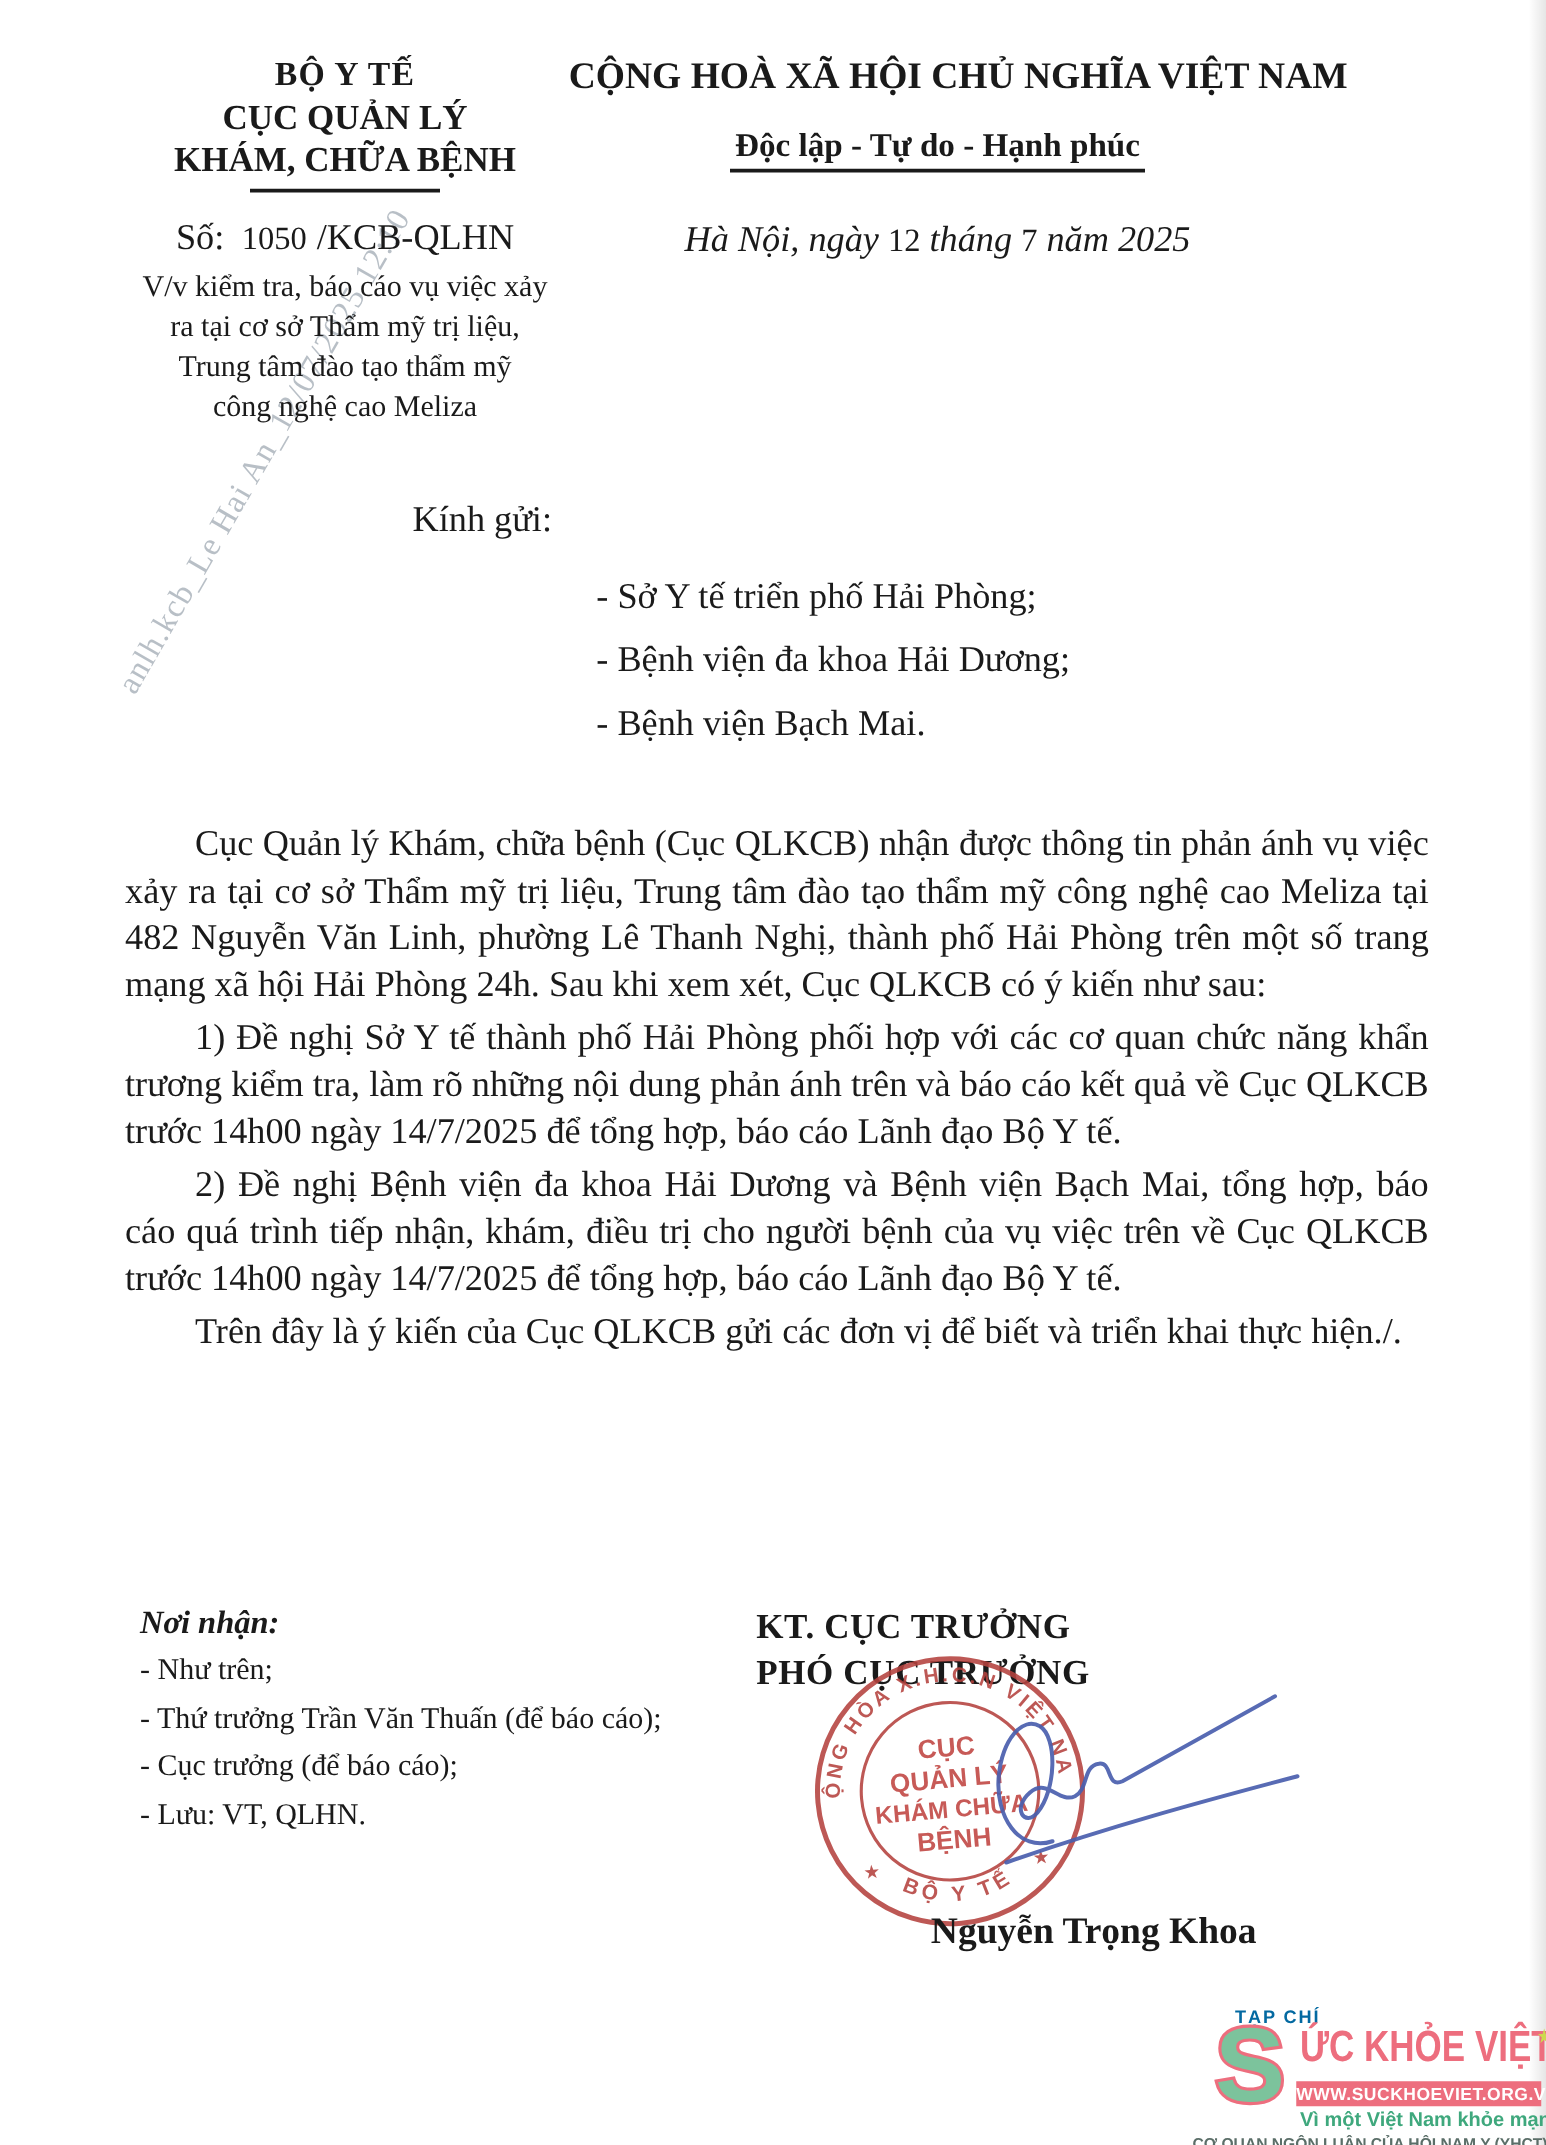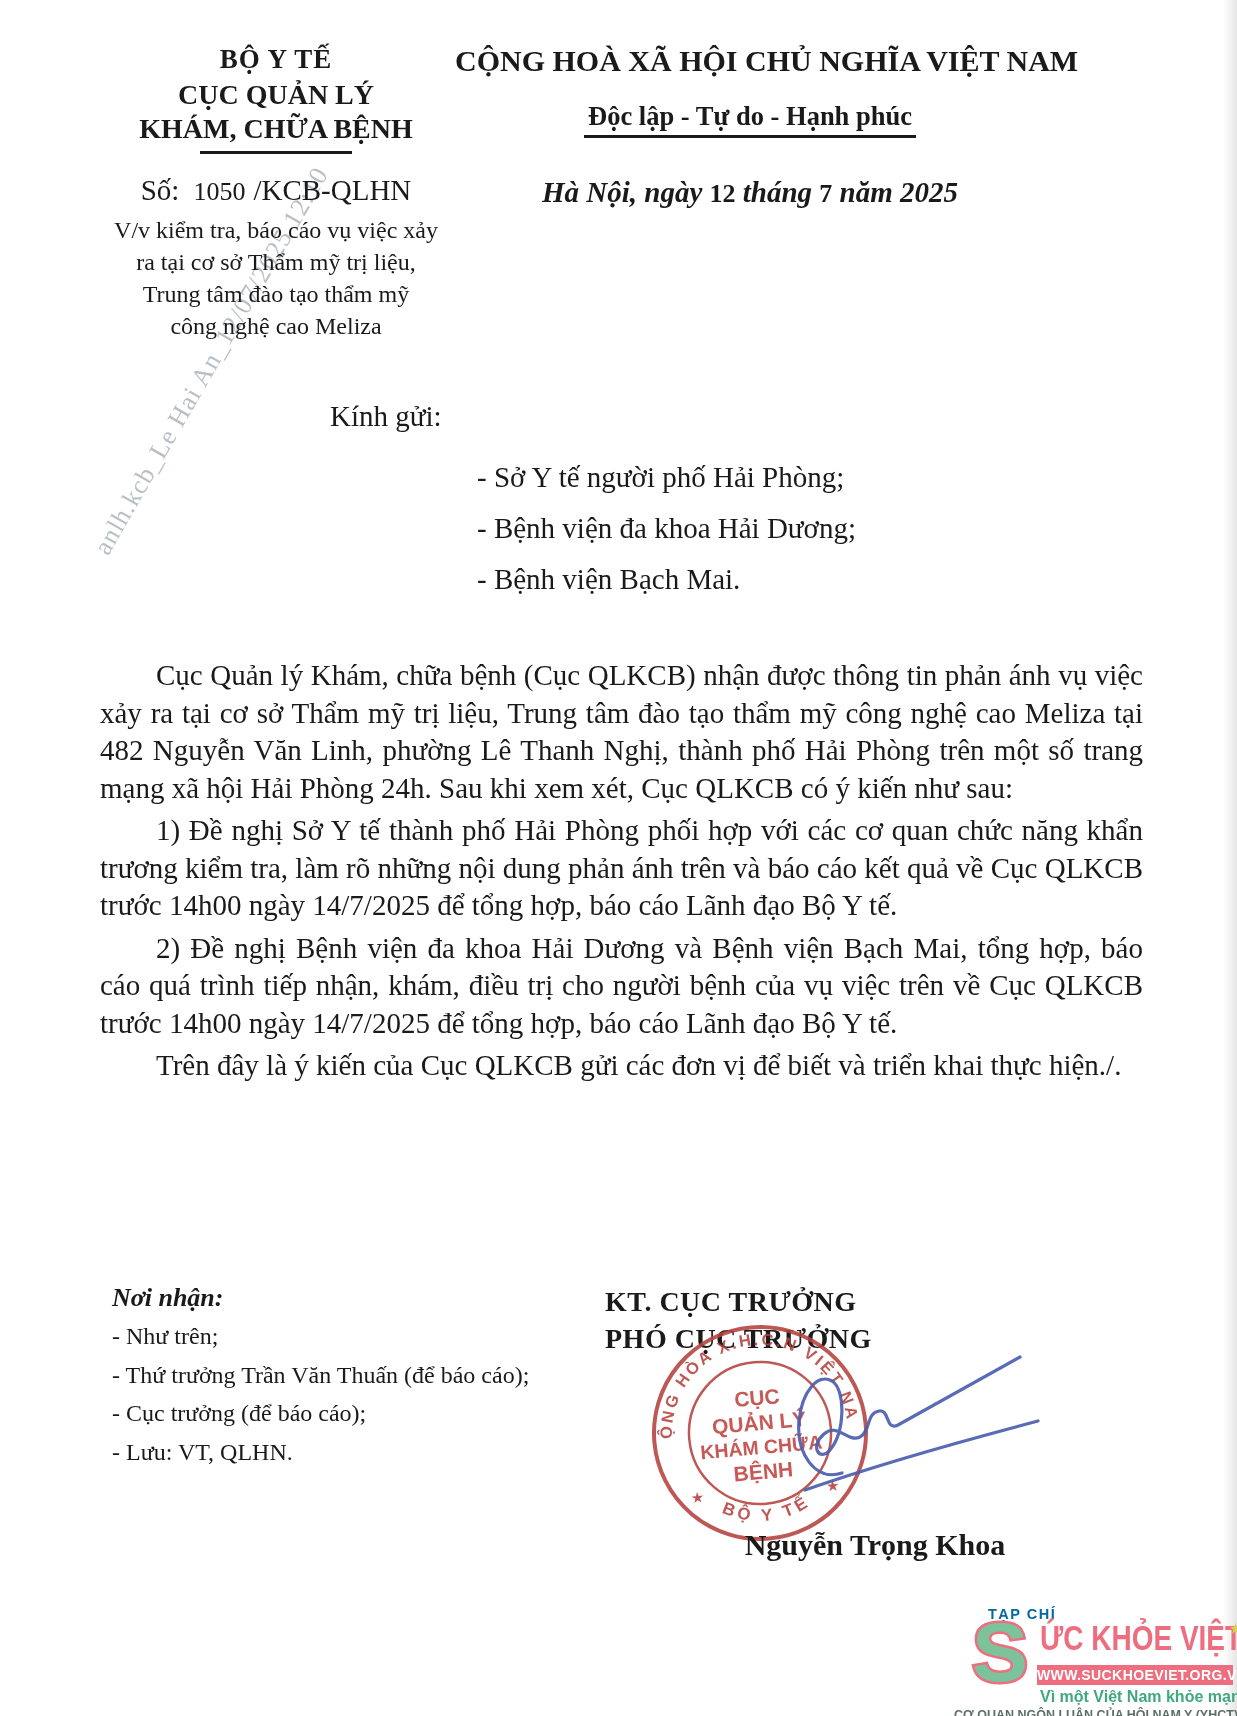--- a/index.html
+++ b/index.html
@@ -25,21 +25,21 @@
   .org-parent{ font-size:27px; font-weight:bold; letter-spacing:1px; }
   .org-name{ font-size:28px; font-weight:bold; line-height:34px; margin-top:3px; }
   .hdr-underline-left{ width:152px; border-bottom:3px solid #1a1a1a; margin:5px auto 0; }
   .doc-number{ margin-top:20px; font-size:29px; white-space:nowrap; }
   .doc-number .num{ font-size:26px; padding:0 8px 0 14px; }
   .subject{ margin-top:7px; font-size:24px; line-height:32px; }
   .hdr-right{ position:absolute; left:455px; top:44px; width:590px; text-align:center; z-index:2; }
   .national-title{ font-size:30px; font-weight:bold; white-space:nowrap; }
   .motto{ display:inline-block; font-size:26.5px; font-weight:bold; margin-top:5px;
           padding:0 4px 3px; border-bottom:3px solid #1a1a1a;text-align:center; }
-  .dateline{ margin-top:38px; font-size:29px; font-style:italic; white-space:nowrap;font-weight:bold; }
+  .dateline{ margin-top:38px; font-size:29px; font-style:italic; white-space:nowrap; }
   .dateline .plain{ font-style:normal; font-size:26px; }
   
   .salutation-label{ position:absolute; left:330px; top:400px; font-size:29px; z-index:2; }
   .recipients{ position:absolute; left:477px; top:452px; font-size:29px; line-height:51px; z-index:2; }
   
   .body-text{ position:absolute; left:100px; top:657px; width:1043px; z-index:2;
               font-size:29px; line-height:37.5px; text-align:justify; }
   .body-text p{ margin:0; text-indent:56px; }
   .body-text p + p{ margin-top:5px; }
   
@@ -105,21 +105,21 @@
       <span>Hà Nội, ngày</span>
       <span class="plain">12</span>
       <span>tháng</span>
       <span class="plain">7</span>
       <span>năm 2025</span>
     </div>
   </div>
 
   <div class="salutation-label">Kính gửi:</div>
   <div class="recipients">
-    <div>- Sở Y tế người phố Hải Phòng;</div>
+    <div>- Sở Y tế triển phố Hải Phòng;</div>
     <div>- Bệnh viện đa khoa Hải Dương;</div>
     <div>- Bệnh viện Bạch Mai.</div>
   </div>
 
   <div class="body-text">
     <p>Cục Quản lý Khám, chữa bệnh (Cục QLKCB) nhận được thông tin phản ánh vụ việc xảy ra tại cơ sở Thẩm mỹ trị liệu, Trung tâm đào tạo thẩm mỹ công nghệ cao Meliza tại 482 Nguyễn Văn Linh, phường Lê Thanh Nghị, thành phố Hải Phòng trên một số trang mạng xã hội Hải Phòng 24h. Sau khi xem xét, Cục QLKCB có ý kiến như sau:</p>
     <p>1) Đề nghị Sở Y tế thành phố Hải Phòng phối hợp với các cơ quan chức năng khẩn trương kiểm tra, làm rõ những nội dung phản ánh trên và báo cáo kết quả về Cục QLKCB trước 14h00 ngày 14/7/2025 để tổng hợp, báo cáo Lãnh đạo Bộ Y tế.</p>
     <p>2) Đề nghị Bệnh viện đa khoa Hải Dương và Bệnh viện Bạch Mai, tổng hợp, báo cáo quá trình tiếp nhận, khám, điều trị cho người bệnh của vụ việc trên về Cục QLKCB trước 14h00 ngày 14/7/2025 để tổng hợp, báo cáo Lãnh đạo Bộ Y tế.</p>
     <p>Trên đây là ý kiến của Cục QLKCB gửi các đơn vị để biết và triển khai thực hiện./.</p>
   </div>

